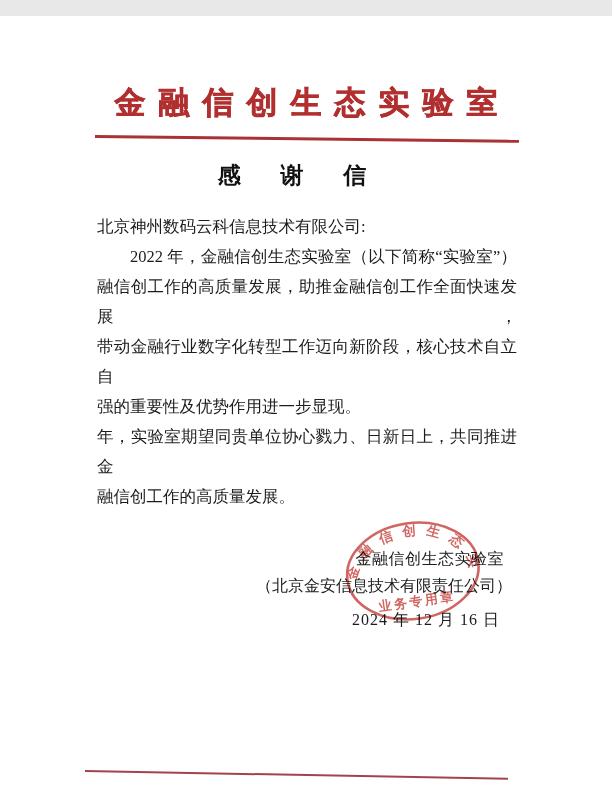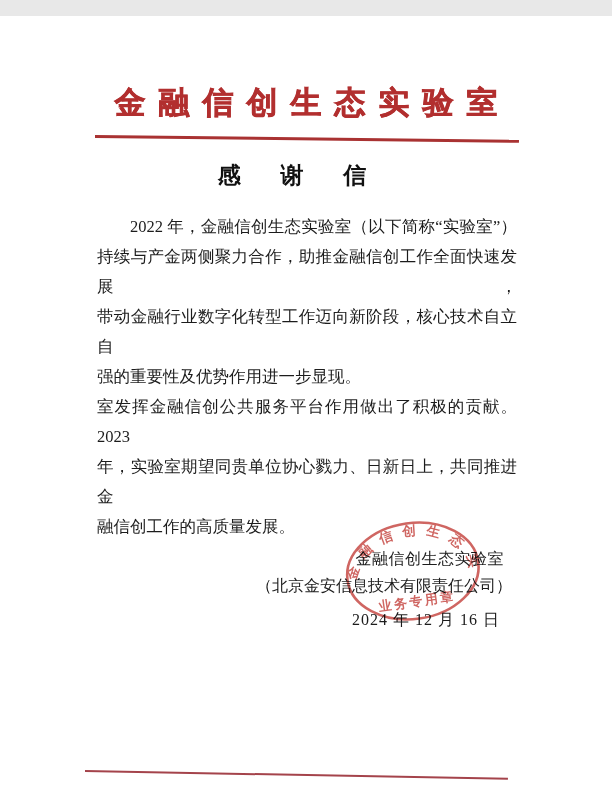--- a/index.html
+++ b/index.html
@@ -74,27 +74,27 @@
 
 <div class="page">
 
   <div class="letterhead">金融信创生态实验室</div>
 
   <div class="head-rule"></div>
 
   <div class="doc-title">感 谢 信</div>
 
   <div class="body-block">
+    <div class="bline ll">北京神州数码云科信息技术有限公司:</div>
 
     <div class="bline jl indent">2022 年，金融信创生态实验室（以下简称“实验室”）</div>
-    <div class="bline jl">持续与产金两侧聚力合作，助推金融信创工作全面快速发展，</div>
+    <div class="bline jl">融信创工作的高质量发展，助推金融信创工作全面快速发展，</div>
     <div class="bline jl">带动金融行业数字化转型工作迈向新阶段，核心技术自立自</div>
     <div class="bline ll">强的重要性及优势作用进一步显现。</div>
 
-    <div class="bline jl">室发挥金融信创公共服务平台作用做出了积极的贡献。2023</div>
     <div class="bline jl">年，实验室期望同贵单位协心戮力、日新日上，共同推进金</div>
     <div class="bline ll">融信创工作的高质量发展。</div>
   </div>
 
   <div class="sig-block">
     <div class="sig-org">金融信创生态实验室</div>
     <div class="sig-company">（北京金安信息技术有限责任公司）</div>
     <div class="sig-date">2024 年 12 月 16 日</div>
   </div>
 

